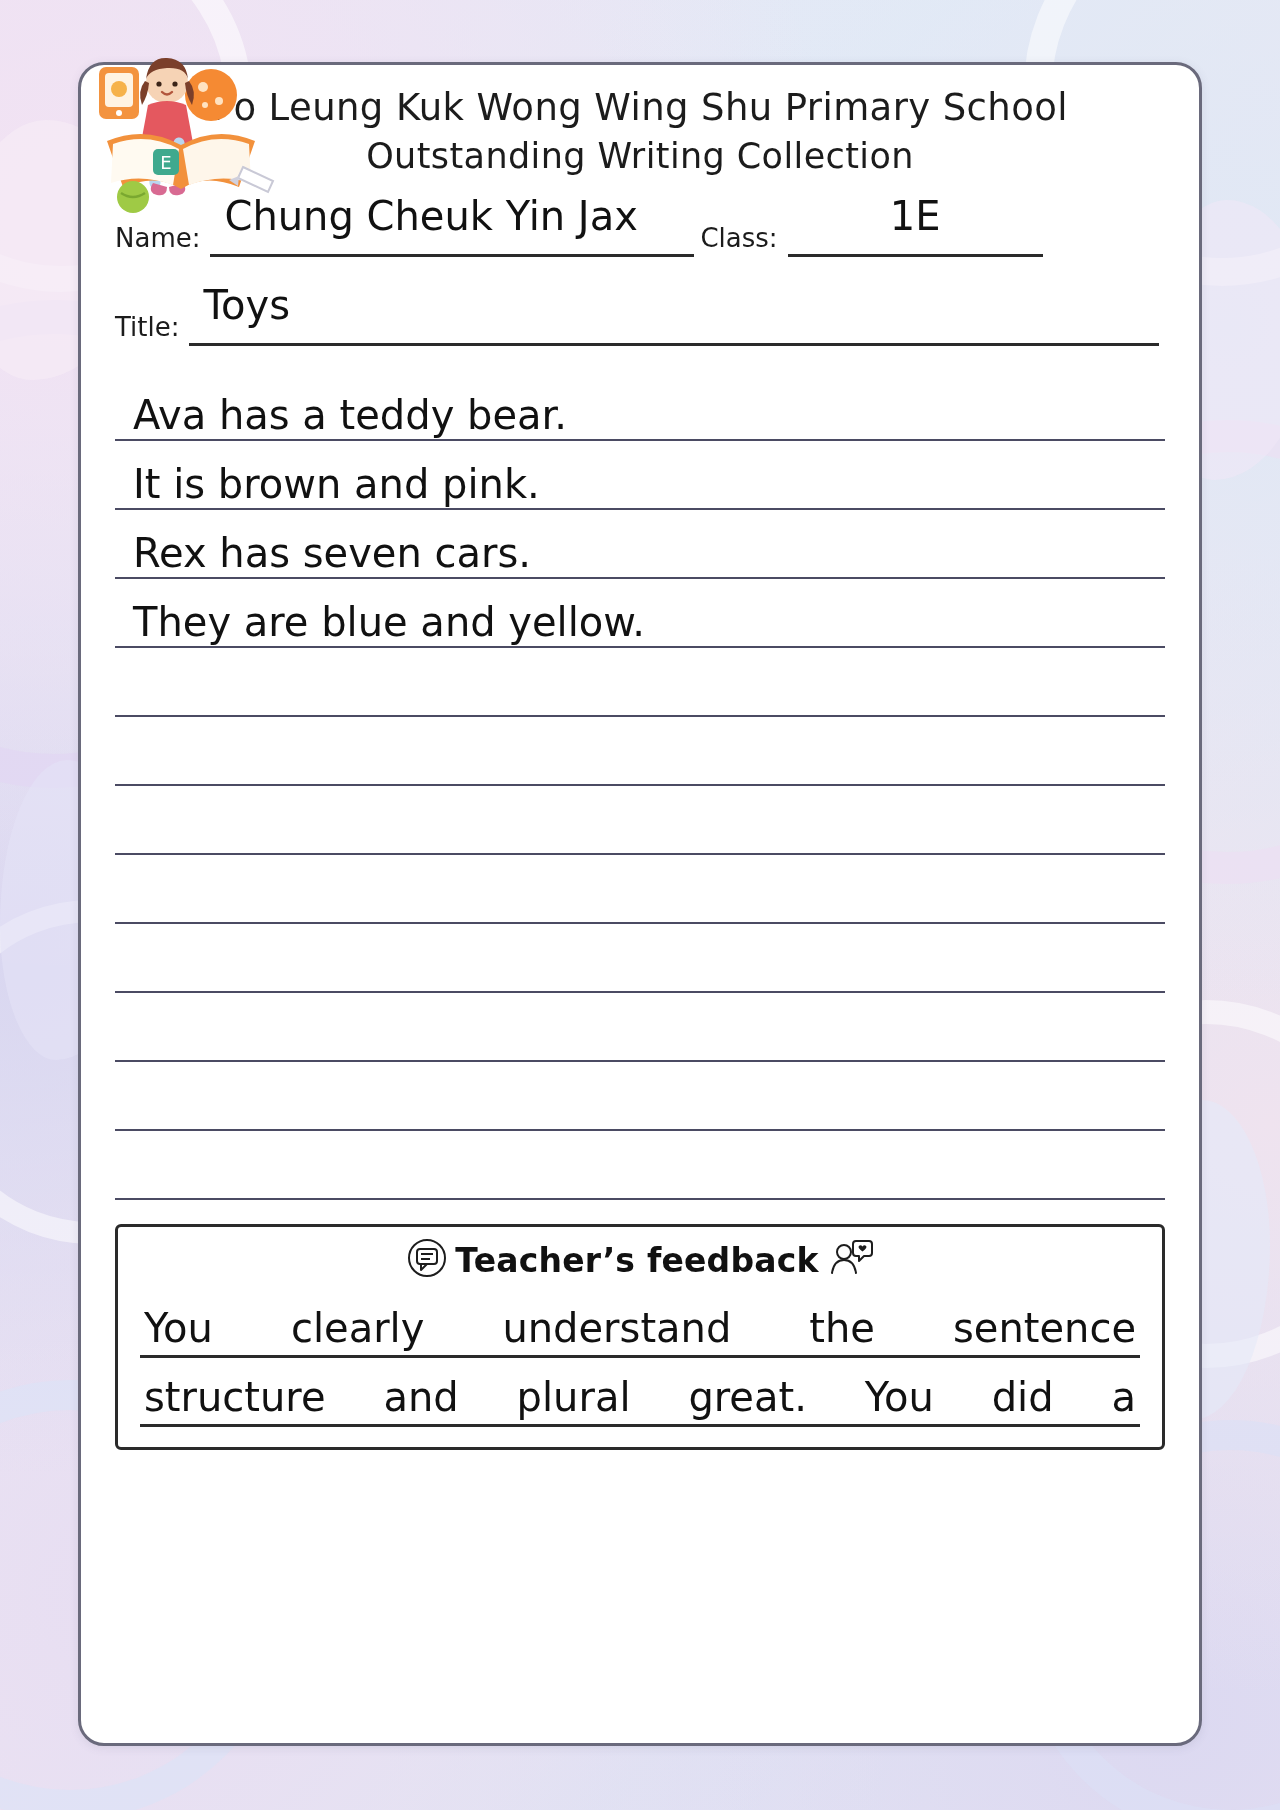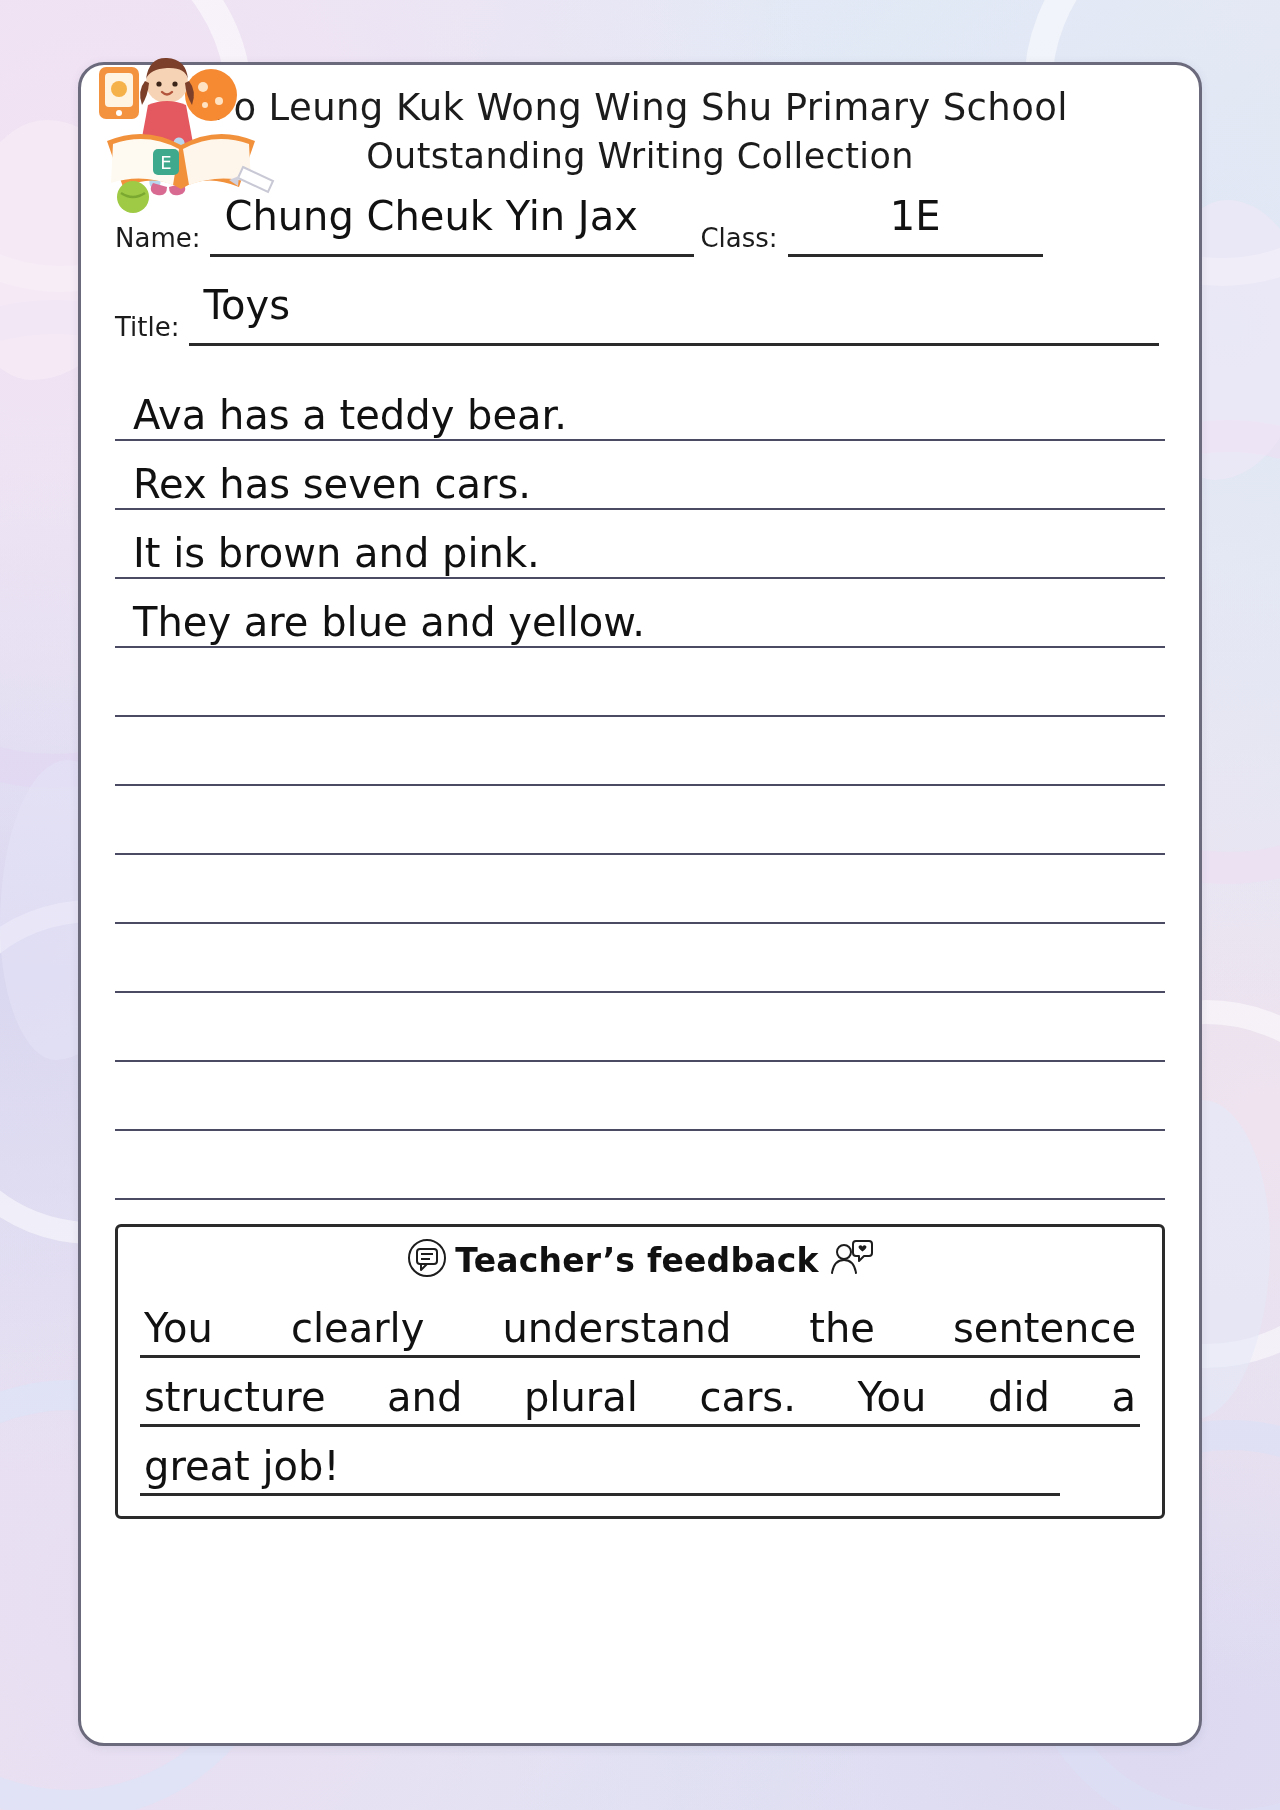--- a/index.html
+++ b/index.html
@@ -261,24 +261,24 @@
     <div class="title-row">
       <span class="field-label">Title:</span>
       <span class="field-value title-val">Toys</span>
     </div>
 
     <div class="lines">
       <div class="write-line">
           <span class="text">Ava has a teddy bear.</span>
         </div>
       <div class="write-line">
+          <span class="text">It is brown and pink.</span>
+        </div>
+      <div class="write-line">
           <span class="text">Rex has seven cars.</span>
-        </div>
-      <div class="write-line">
-          <span class="text">It is brown and pink.</span>
         </div>
       <div class="write-line">
           <span class="text">They are blue and yellow.</span>
         </div>
       <div class="write-line">
           <span class="text"></span>
         </div>
       <div class="write-line">
           <span class="text"></span>
         </div>
@@ -332,26 +332,23 @@
           <span>the</span>
           <span>sentence</span>
         </span>
       </div>
 
       <div class="fb-line">
         <span class="text justify">
           <span>structure</span>
           <span>and</span>
           <span>plural</span>
-          <span>cars.</span>
+          <span>great.</span>
           <span>You</span>
           <span>did</span>
           <span>a</span>
         </span>
       </div>
 
-      <div class="fb-line short">
-        <span class="text left">great job!</span>
-      </div>
     </div>
 
   </div>
 </div>
 
 </body></html>

